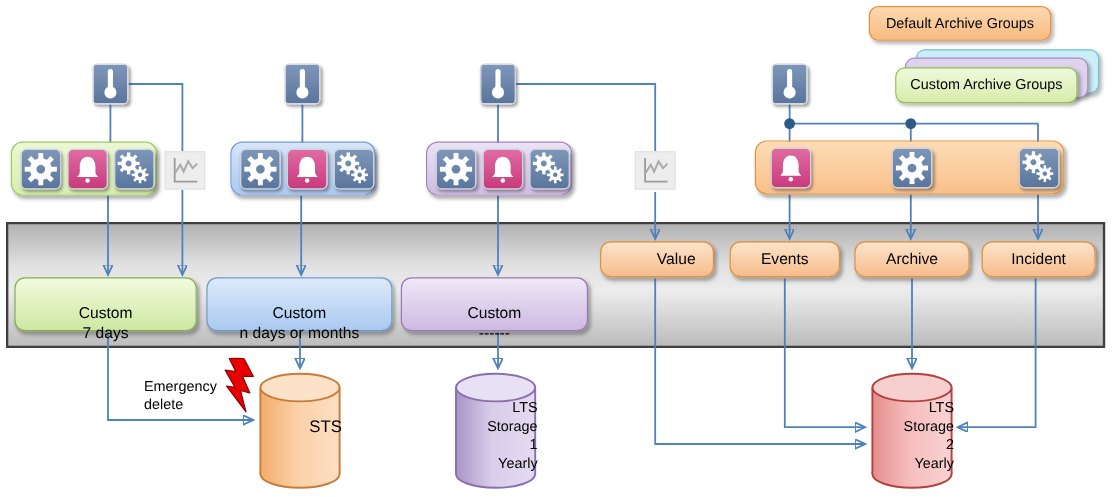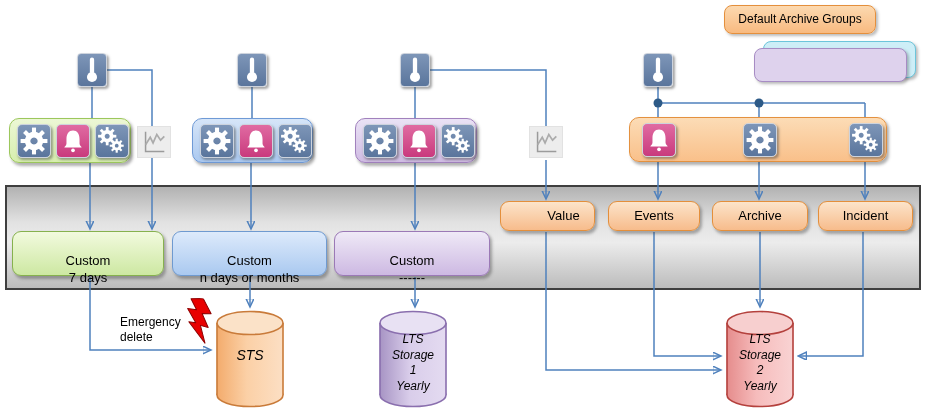--- a/index.html
+++ b/index.html
@@ -45,21 +45,21 @@
         box-shadow:2px 2px 3px rgba(60,60,60,.35);z-index:3;}
   .card.orange{background:linear-gradient(#fcd9b0,#f8ba80);border-color:#e48f3c;line-height:26px;}
   .card.green{background:linear-gradient(#eff9dd,#d6edaa);border-color:#92c150;line-height:27px;}
   .card.cyan{background:#cdeef7;border-color:#6cc5db;}
   .card.lav{background:#ded2ed;border-color:#a78cc4;}
   
   .overlay{left:0;top:0;width:928px;height:414px;z-index:2;pointer-events:none;}
   .overlay path,.overlay polyline{fill:none;stroke:#4f81bd;stroke-width:1.5;}
   
   .cyl{width:70px;height:98px;z-index:3;}
-  .cyl-label{position:absolute;width:70px;text-align:center;font-size:12px;line-height:15.5px;z-index:4;font-style:italic;}
+  .cyl-label{position:absolute;width:70px;text-align:right;font-size:12px;line-height:15.5px;z-index:4;}
   .cyl-label.big{font-size:14px;}
   .note{font-size:12px;line-height:15px;z-index:3;}
   .hidden-defs{position:absolute;width:0;height:0;overflow:hidden;}
 </style>
 </head>
 <body>
 
 <div class="canvas">
 
   <svg class="hidden-defs" aria-hidden="true">
@@ -240,20 +240,23 @@
           <use href="#icoGears"></use>
         </svg>
       </div>
   </div>
 
   <div class="abs card orange" style="left:724px;top:5px;width:152px;height:29px;">
     <span>Default Archive Groups</span>
   </div>
   <div class="abs card cyan" style="left:763px;top:41px;width:153px;height:37px;"></div>
   <div class="abs card lav" style="left:754px;top:48px;width:153px;height:34px;"></div>
+  <div class="abs card green" style="left:746px;top:56px;width:152px;height:30px;">
+    <span>Custom Archive Groups</span>
+  </div>
 
   <div class="abs node green" style="left:12px;top:231px;width:152px;height:45px;">
     <div class="l2box"><span>Custom</span><br>
     <span>7 days</span></div>
   </div>
   <div class="abs node blue" style="left:172px;top:231px;width:155px;height:45px;">
     <div class="l2box"><span>Custom</span><br>
     <span>n days or months</span></div>
   </div>
   <div class="abs node purple" style="left:334px;top:231px;width:156px;height:45px;">

